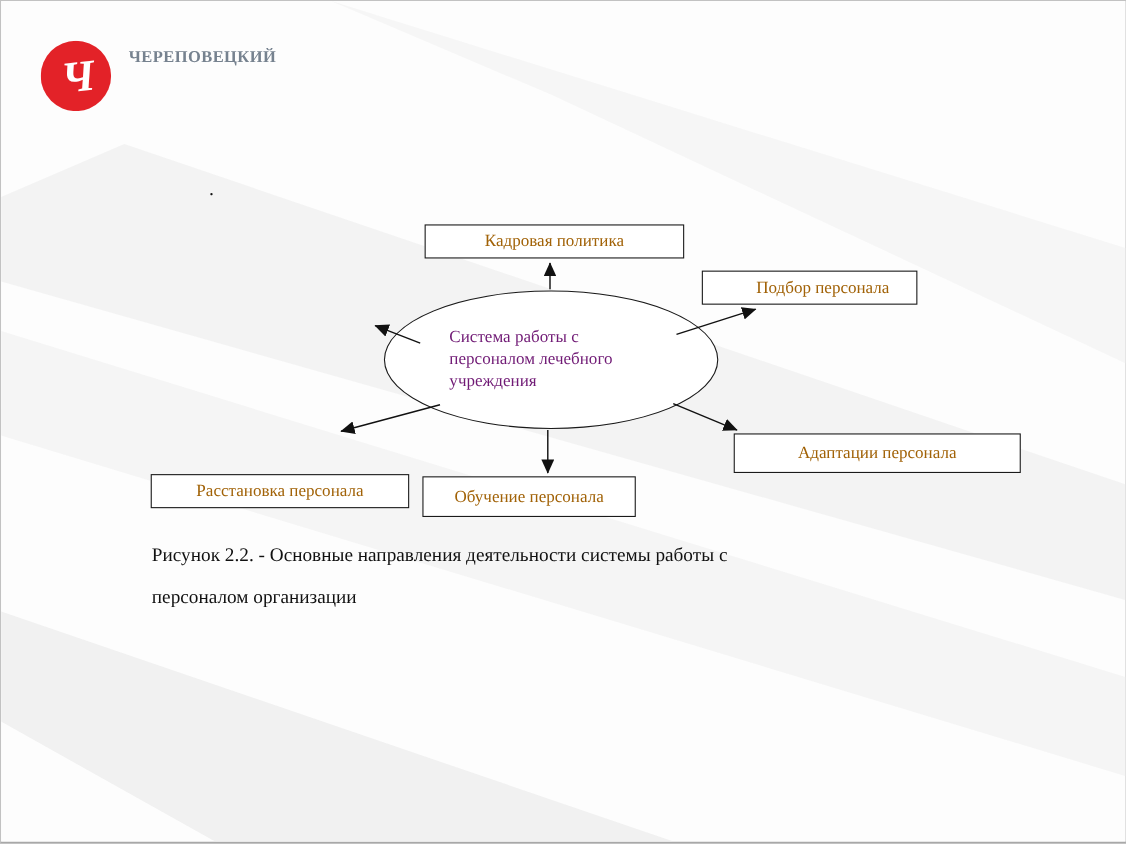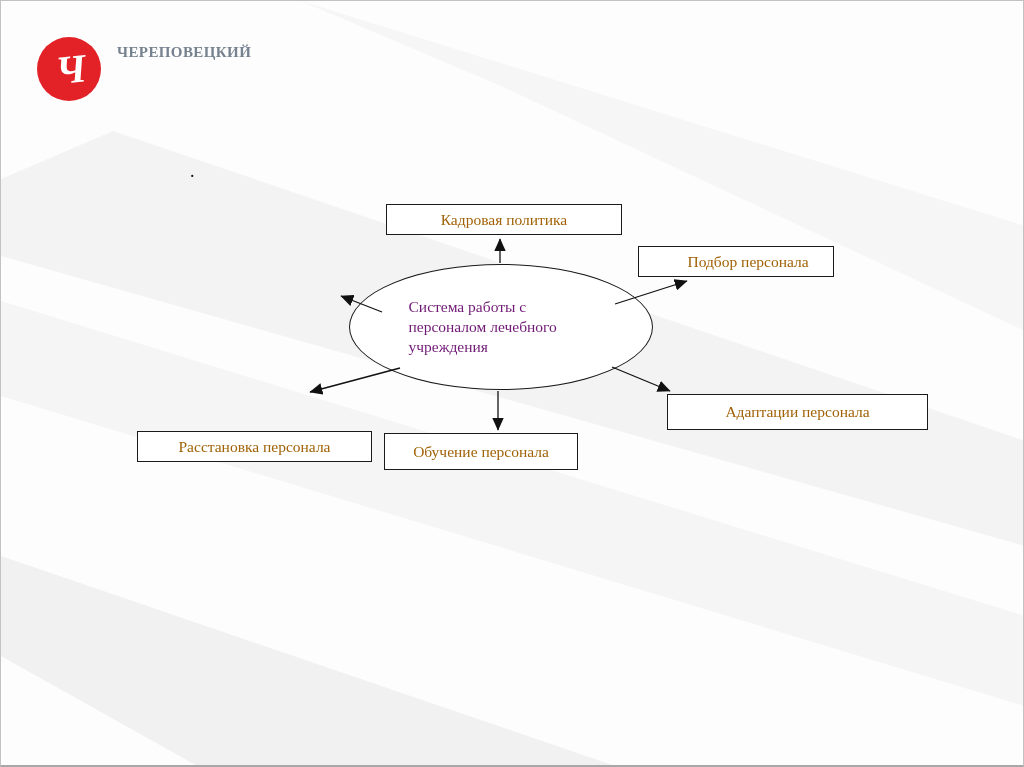--- a/index.html
+++ b/index.html
@@ -101,14 +101,18 @@
       </marker>
     </defs>
     <line x1="499" y1="262" x2="499" y2="238" stroke="#111" stroke-width="1.3" marker-end="url(#ah)"></line>
     <line x1="614" y1="303" x2="686" y2="280" stroke="#111" stroke-width="1.3" marker-end="url(#ah)"></line>
     <line x1="381" y1="311" x2="340" y2="295" stroke="#111" stroke-width="1.3" marker-end="url(#ah)"></line>
     <line x1="399" y1="367" x2="309" y2="391" stroke="#111" stroke-width="1.3" marker-end="url(#ah)"></line>
     <line x1="497" y1="390" x2="497" y2="429" stroke="#111" stroke-width="1.3" marker-end="url(#ah)"></line>
     <line x1="611" y1="366" x2="669" y2="390" stroke="#111" stroke-width="1.3" marker-end="url(#ah)"></line>
   </svg>
 
+  <div class="caption">
+    <div>Рисунок 2.2. - Основные направления деятельности системы работы с</div>
+    <div>персоналом организации</div>
+  </div>
 
 </div>
 
 </body></html>

